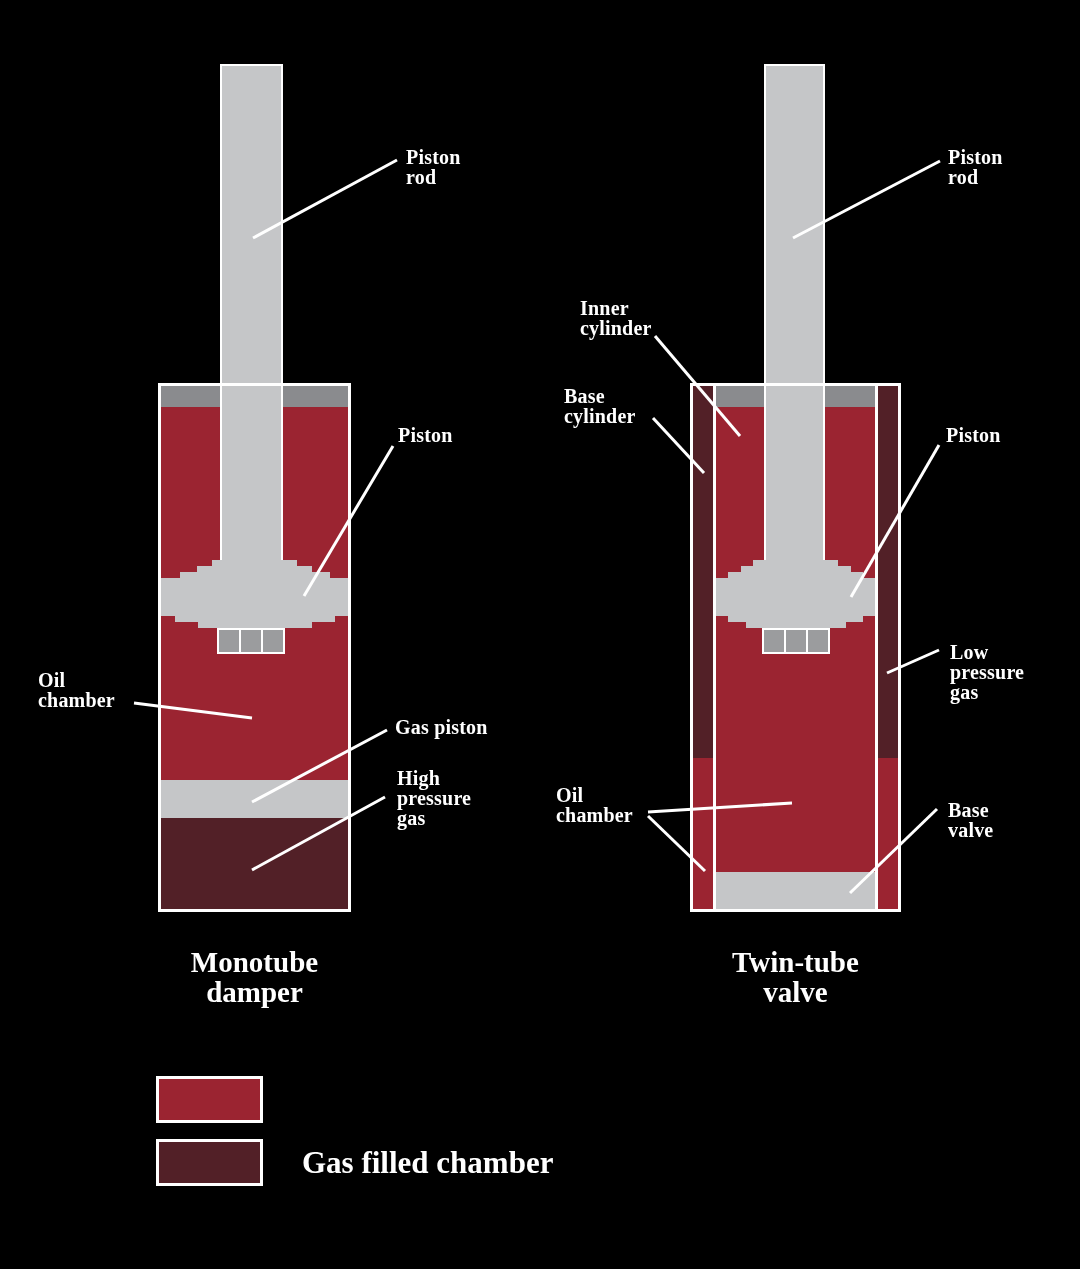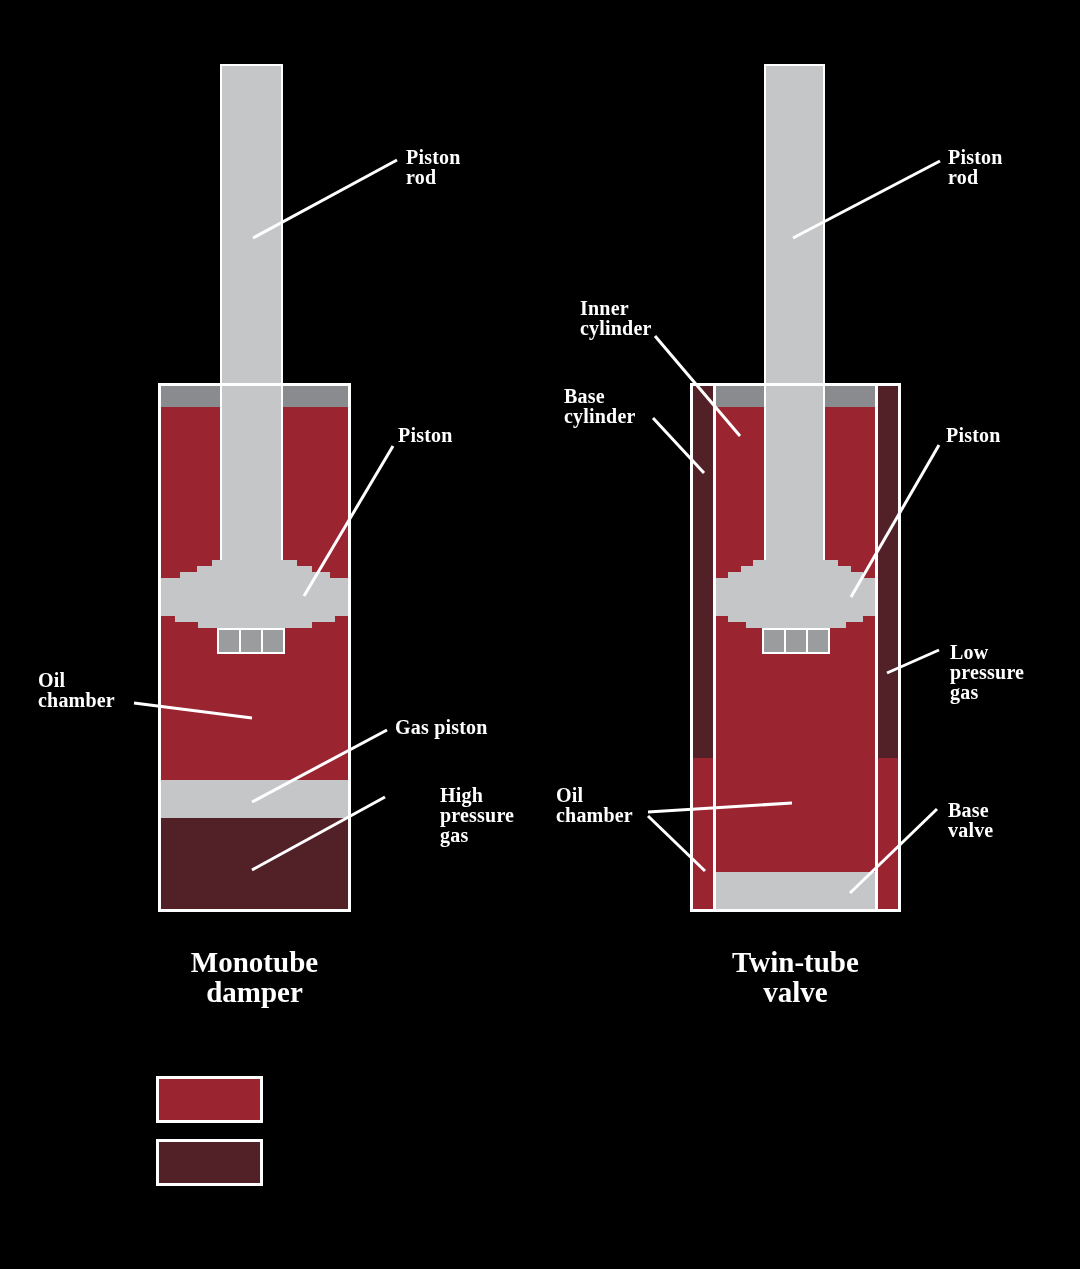--- a/index.html
+++ b/index.html
@@ -90,21 +90,21 @@
     <line x1="648" y1="816" x2="705" y2="871"></line>
     <line x1="937" y1="809" x2="850" y2="893"></line>
   </svg>
 
   <div class="label" style="left:406px;top:147px;">Piston
 rod</div>
   <div class="label" style="left:398px;top:425px;">Piston</div>
   <div class="label" style="left:38px;top:670px;">Oil
 chamber</div>
   <div class="label" style="left:395px;top:717px;">Gas piston</div>
-  <div class="label" style="left:397px;top:785px;margin-left:43px;">High
+  <div class="label" style="left:397px;top:768px;">High
 pressure
 gas</div>
 
   <div class="label" style="left:948px;top:147px;">Piston
 rod</div>
   <div class="label" style="left:564px;top:298px;margin-left:16px;">Inner
 cylinder</div>
   <div class="label" style="left:564px;top:386px;">Base
 cylinder</div>
   <div class="label" style="left:946px;top:425px;">Piston</div>
@@ -116,14 +116,15 @@
   <div class="label" style="left:948px;top:800px;">Base
 valve</div>
 
   <div class="title" style="left:158px;top:947px;width:193px;">Monotube
 damper</div>
   <div class="title" style="left:690px;top:947px;width:211px;">Twin-tube
 valve</div>
 
   <div class="swatch oil-bg" style="left:156px;top:1076px;width:107px;height:47px;"></div>
   <div class="swatch gas-bg" style="left:156px;top:1139px;width:107px;height:47px;"></div>
+  <div class="legend-text" style="left:302px;top:1146px;">Gas filled chamber</div>
 
 </div>
 
 </body></html>

